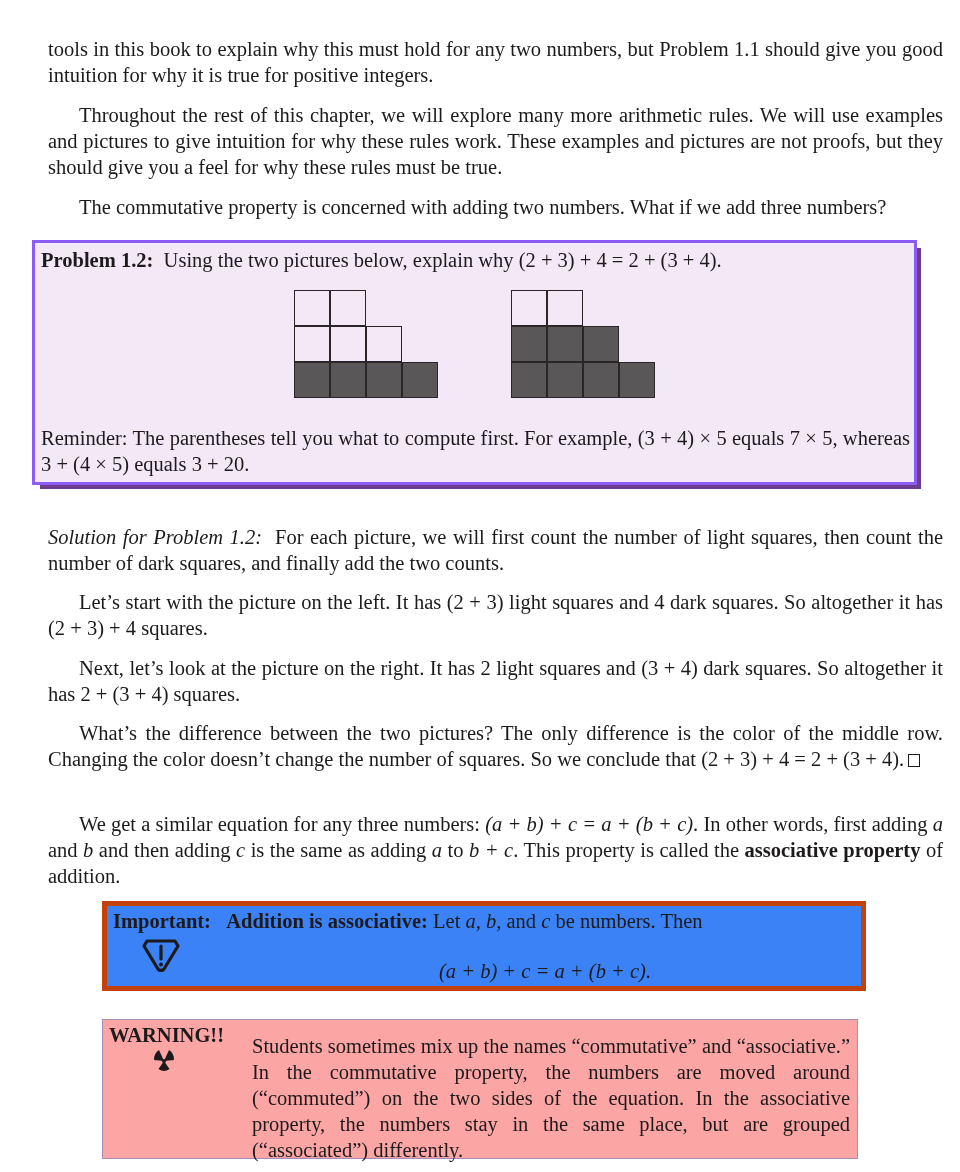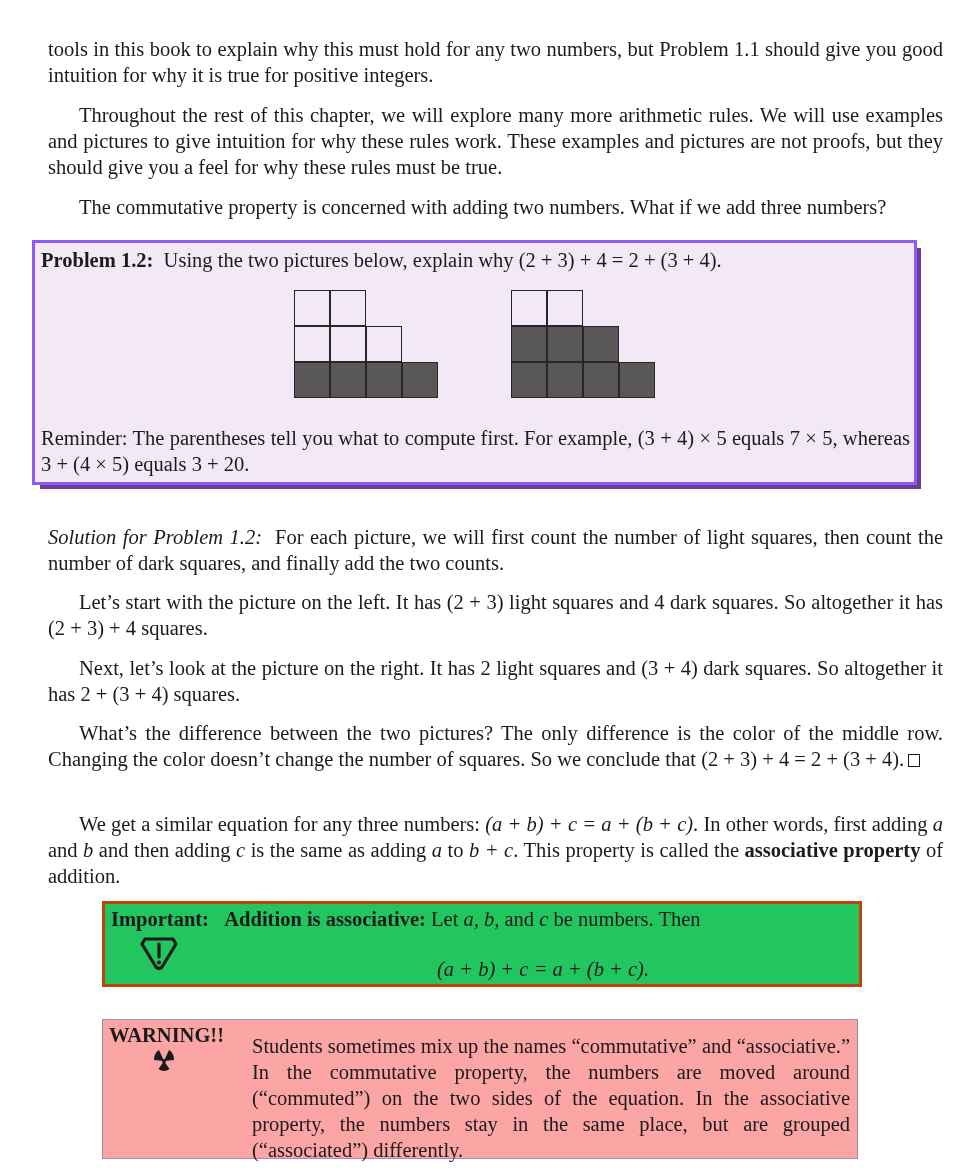--- a/index.html
+++ b/index.html
@@ -72,22 +72,22 @@
       border: 1.5px solid #2a2628;
     }
     .cell.light { background: transparent; }
     .cell.dark { background: #5a5758; }
 
     
     .imp-box {
       position: absolute;
       left: 102px; top: 901px;
       width: 754px; height: 80px;
-      background: #22c55e;
-      border: 3px solid #c2410c;
+      background: #3b82f6;
+      border: 5px solid #c2410c;
     }
     .imp-label {
       position: absolute;
       left: 6px; top: 2px;
       white-space: nowrap;
     }
     .imp-icon {
       position: absolute;
       left: 34px; top: 32px;
       width: 40px; height: 34px;

